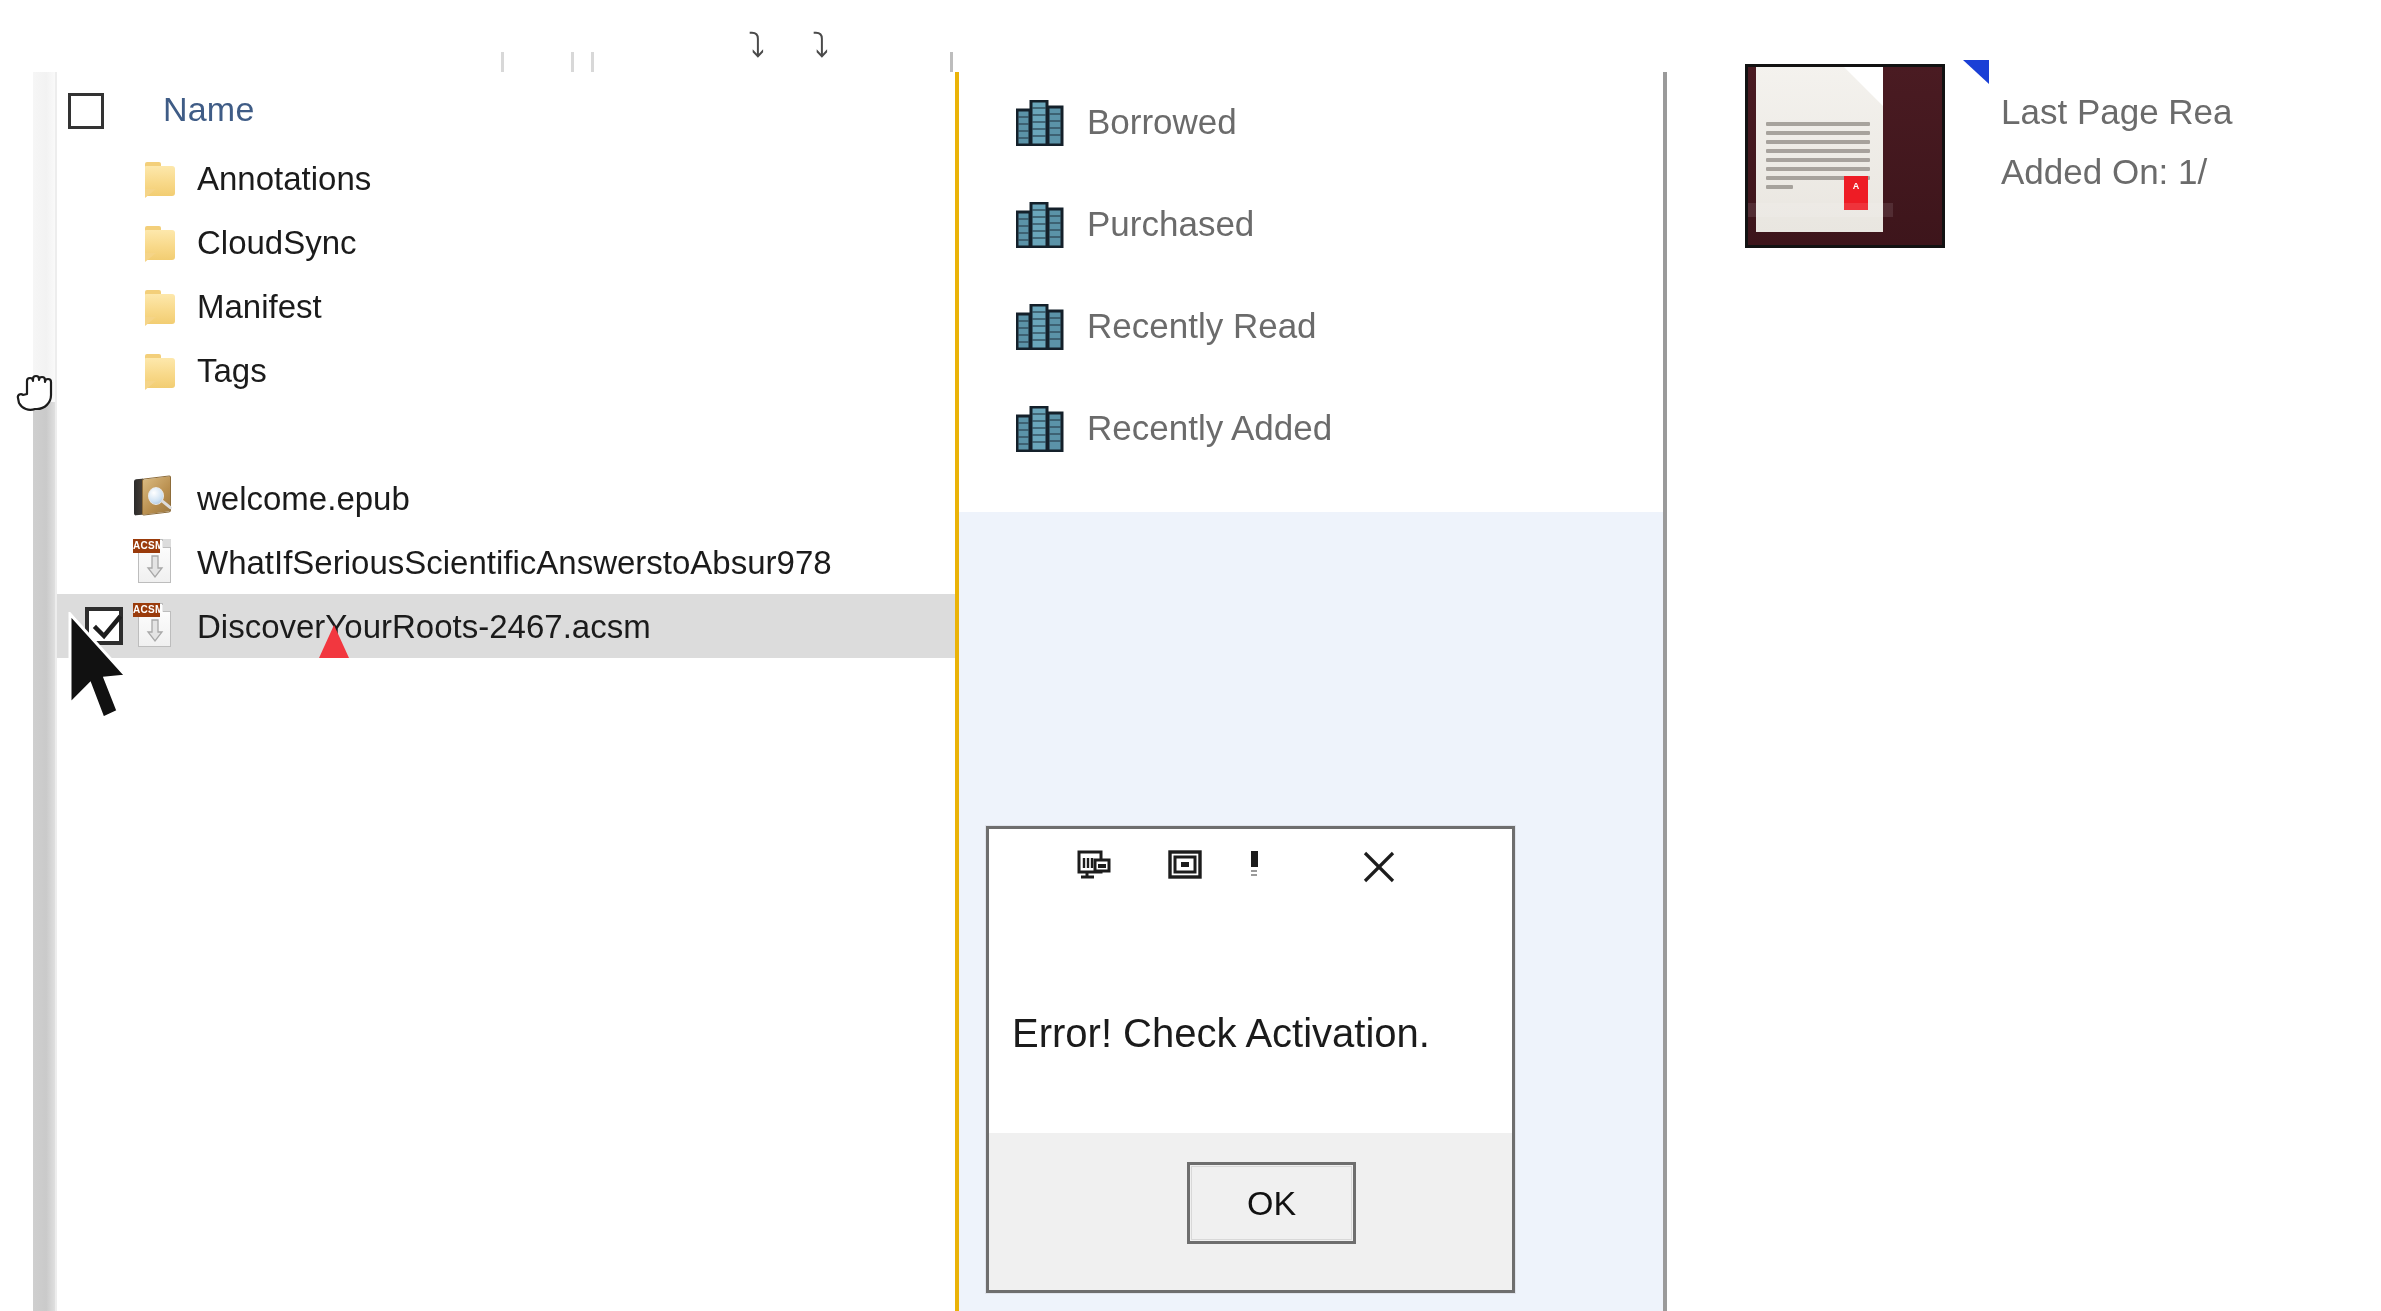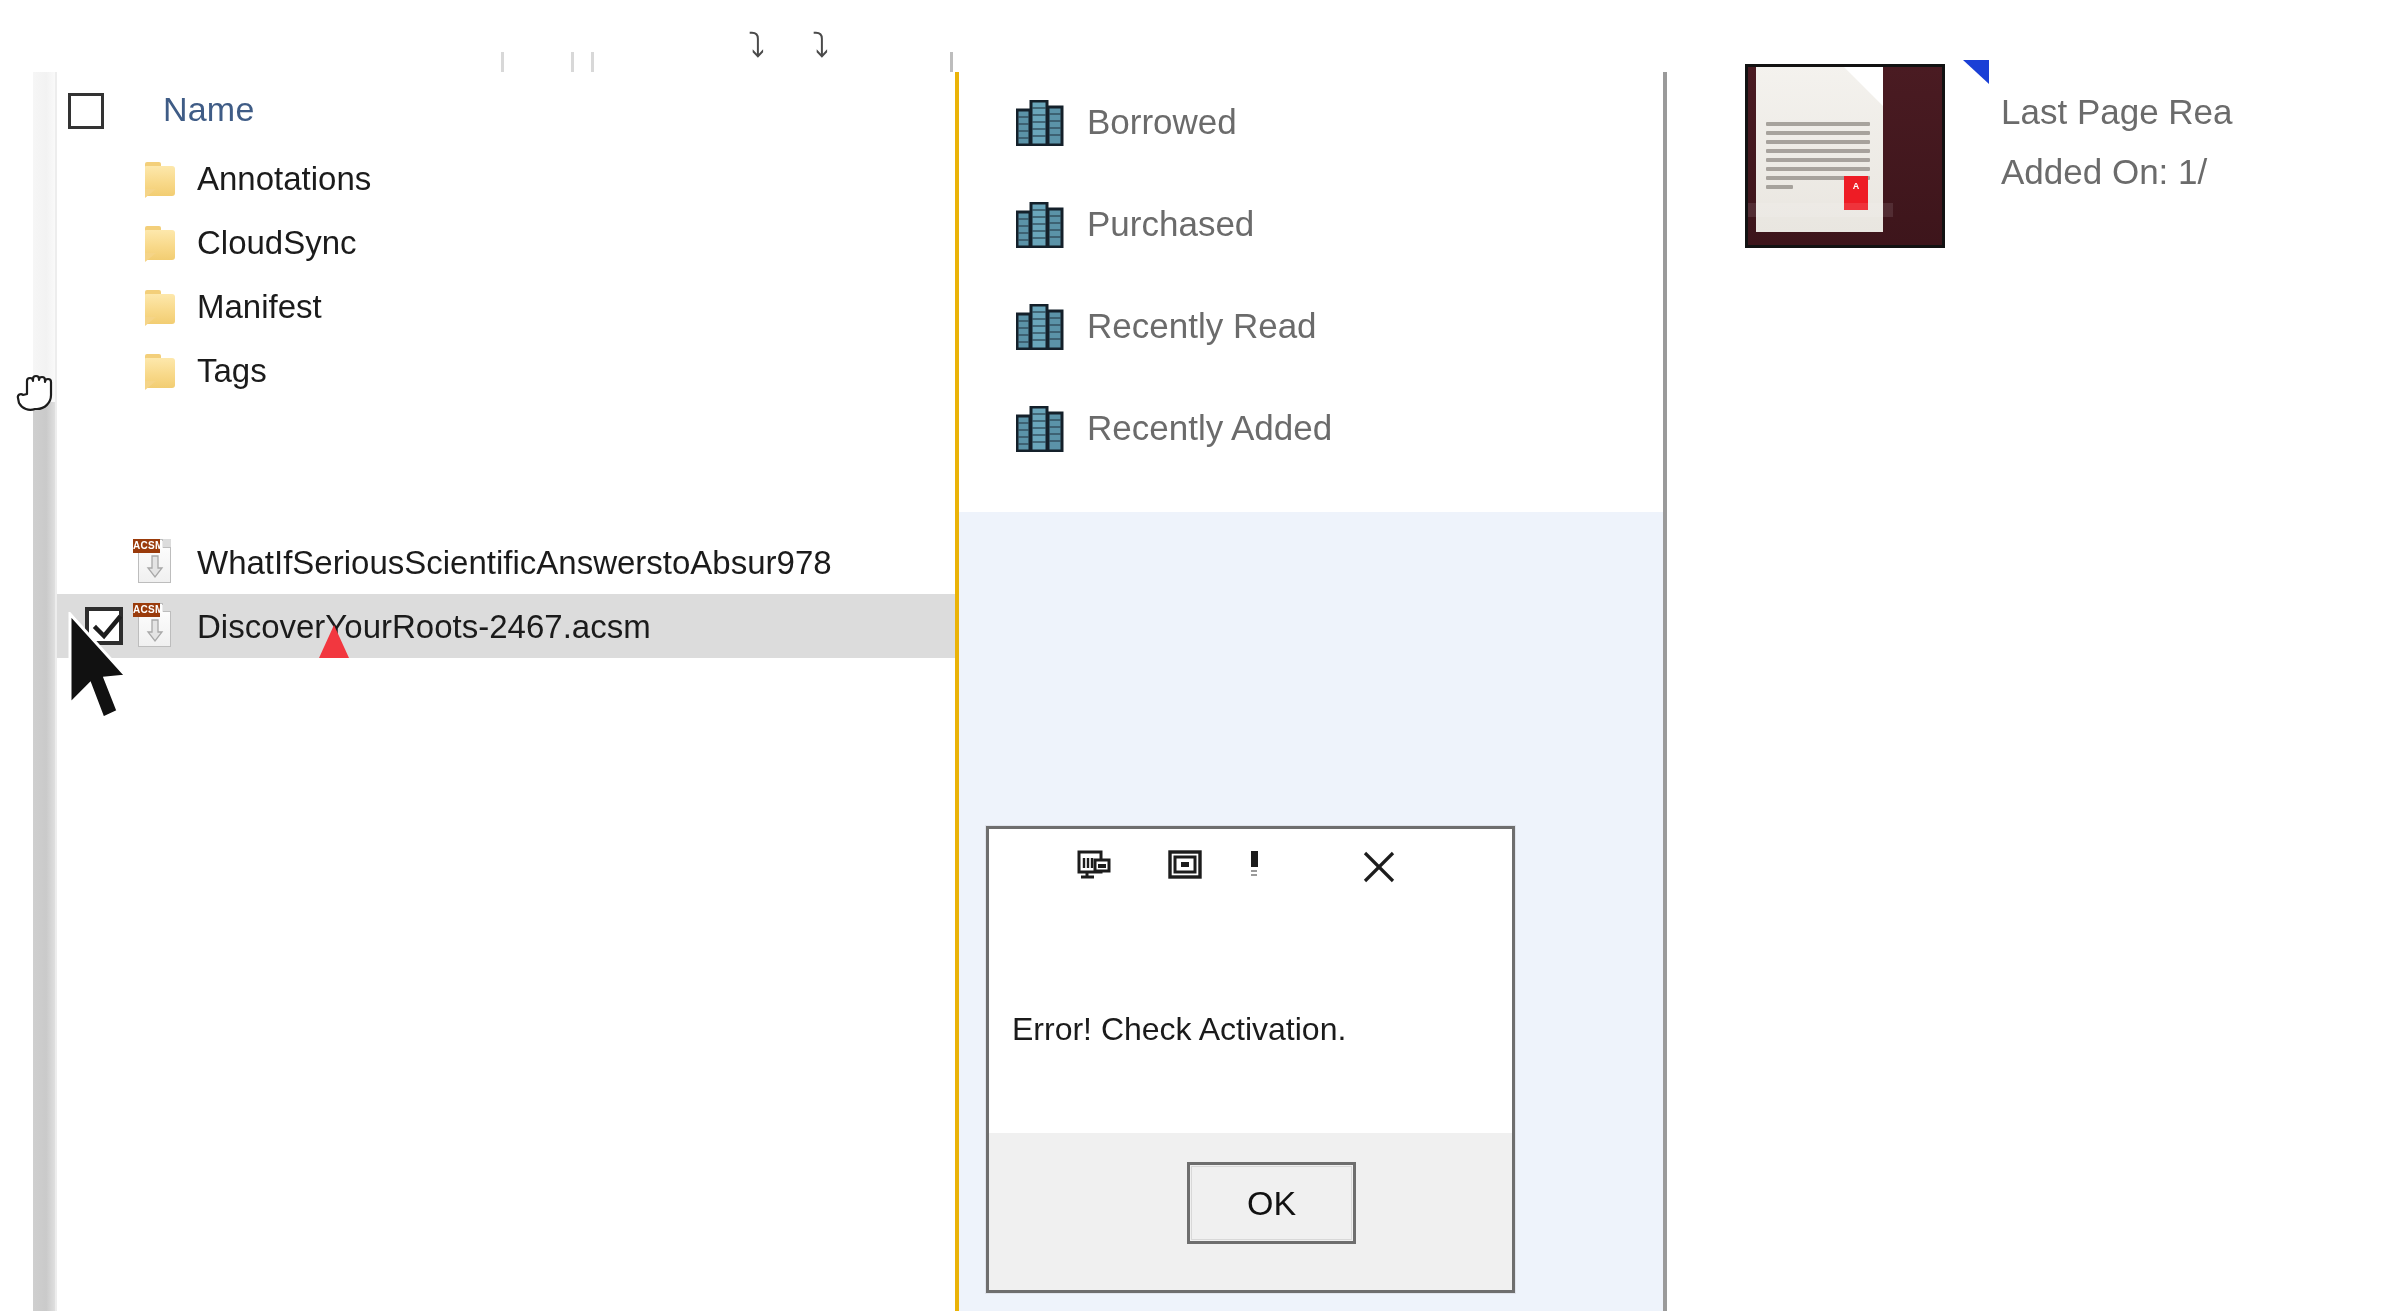--- a/index.html
+++ b/index.html
@@ -138,21 +138,21 @@
   #dialog { position: absolute; left: 986px; top: 826px; width: 529px; height: 467px;
     background: #f0f0f0; border: 3px solid #6e6e6e;
     box-shadow: 0 0 0 1px rgba(0,0,0,.06); }
   #dialog .titlebar { position: absolute; left: 0; top: 0; width: 523px; height: 72px; background: #ffffff; }
   #dialog .tb-ico { position: absolute; top: 18px; width: 36px; height: 36px; }
   #dlg-ico-1 { left: 87px; }
   #dlg-ico-2 { left: 178px; }
   #dlg-ico-3 { left: 258px; }
   #dlg-close { position: absolute; left: 368px; top: 16px; width: 44px; height: 44px; cursor: pointer; }
   #dialog .body { position: absolute; left: 0; top: 72px; width: 523px; height: 232px; background: #ffffff; }
-  #dlg-message { position: absolute; left: 23px; top: 110px; font-size: 32px; color: #1b1b1b; white-space: nowrap; }
+  #dlg-message { position: absolute; left: 23px; top: 110px; font-size: 40px; color: #1b1b1b; white-space: nowrap; }
   #dialog .footer { position: absolute; left: 0; top: 304px; width: 523px; height: 157px; background: #f0f0f0; }
   #dlg-ok { position: absolute; left: 198px; top: 29px; width: 169px; height: 82px;
     background: #f0f0f0; border: 3px solid #6e6e6e; outline: 1px solid #d8d8d8; outline-offset: -5px;
     font-size: 34px; color: #111; font-family: "Liberation Sans", sans-serif; cursor: pointer; }
 </style>
 </head>
 <body>
 
 <div id="root">
 
@@ -223,20 +223,31 @@
         <div class="folder-ico">
             <div class="tab"></div>
             <div class="body"></div>
             <div class="fold"></div>
           </div>
       </div>
       <div class="row-label">Tags</div>
     </div>
 
 
+    <div class="row" style="top:394px;">
+      <div class="row-icon" style="left:74px; top:8px;">
+        <div class="epub-ico">
+          <div class="spine"></div>
+            <div class="cover"></div>
+            <div class="lens"></div>
+            <div class="handle"></div>
+        </div>
+      </div>
+      <div class="row-label">welcome.epub</div>
+    </div>
 
     <div class="row" style="top:458px;">
       <div class="row-icon" style="left:76px; top:7px;">
         <div class="acsm-ico">
           <div class="sheet"></div>
             <div class="dogear"></div>
           <div class="tag">ACSM</div>
           <div class="arrow">
             <svg viewBox="0 0 18 24" width="18" height="24">
               <path d="M6 1 h6 v12 h4 L9 22 L2 13 h4 z" fill="#e4e4e4" stroke="#a8a8a8" stroke-width="1.3"></path>

